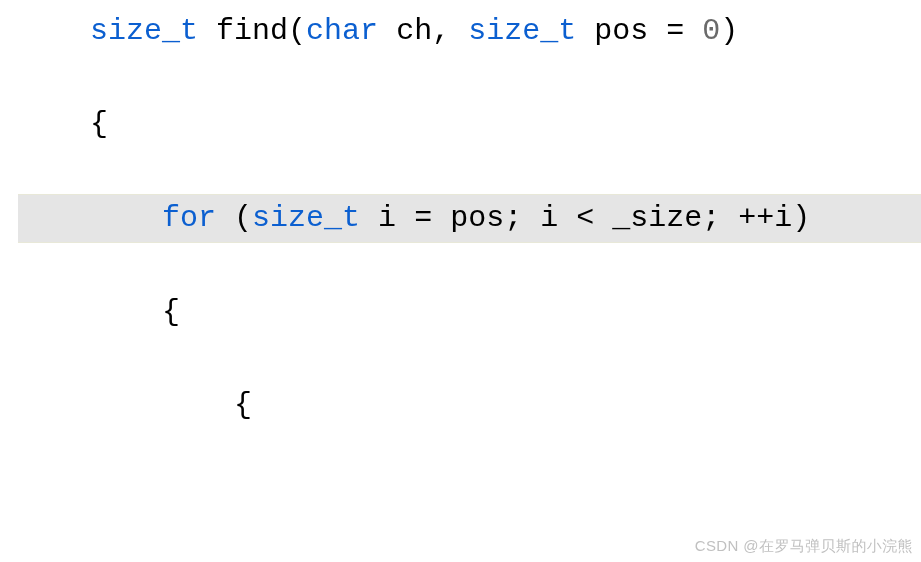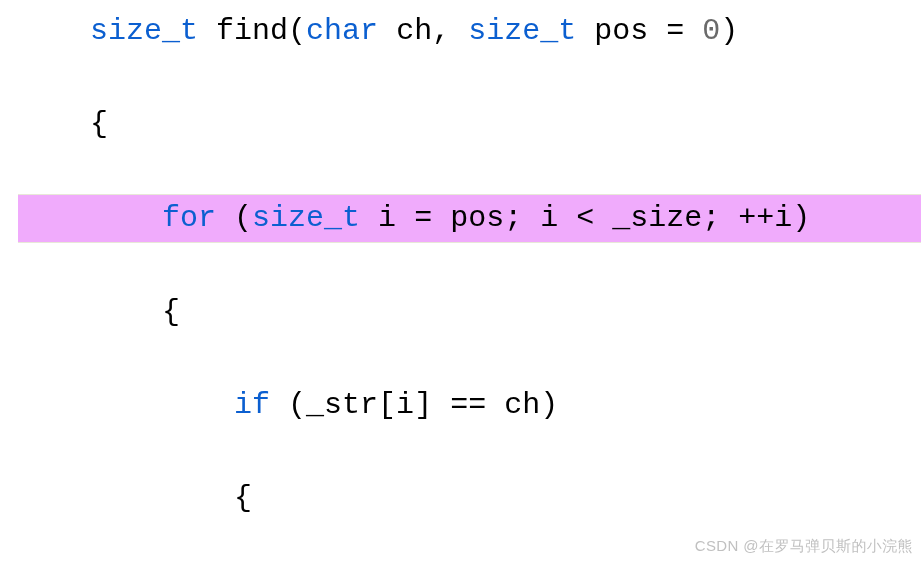--- a/index.html
+++ b/index.html
@@ -15,21 +15,21 @@
     font-size: 30px;
     line-height: 1.55;
     padding: 8px 0 0 18px;
     white-space: pre;
     color: #000000;
   }
   .code-line {
     display: block;
   }
   .highlight-line {
-    background: #f0abfc;
+    background: #e5e5e5;
     border-top: 1px solid #e8e8d8;
     border-bottom: 1px solid #e8e8d8;
   }
   .kw-type   { color: #0b5fd0; }       
   .kw-ctrl   { color: #0b5fd0; }                            
   .ident     { color: #000000; }
   .num       { color: #6a6a6a; }
   .punct     { color: #000000; }
   .watermark {
     position: absolute;
@@ -41,21 +41,20 @@
     letter-spacing: 0.4px;
   }
 </style>
 </head>
 <body>
 
 <div class="code-block" id="code-root"><span class="code-line">    <span class="kw-type">size_t</span><span class="punct"> </span><span class="ident">find</span><span class="punct">(</span><span class="kw-type">char</span><span class="punct"> </span><span class="ident">ch</span><span class="punct">, </span><span class="kw-type">size_t</span><span class="punct"> </span><span class="ident">pos</span><span class="punct"> = </span><span class="num">0</span><span class="punct">)</span></span>
 <span class="code-line">    <span class="punct">{</span></span>
 <span class="code-line highlight-line">        <span class="kw-ctrl">for</span><span class="punct"> (</span><span class="kw-type">size_t</span><span class="punct"> </span><span class="ident">i</span><span class="punct"> = </span><span class="ident">pos</span><span class="punct">; </span><span class="ident">i</span><span class="punct"> &lt; </span><span class="ident">_size</span><span class="punct">; ++</span><span class="ident">i</span><span class="punct">)</span></span>
 <span class="code-line">        <span class="punct">{</span></span>
-<span class="code-line">            <span class="kw-ctrl">if</span><span class="punct"> (</span><span class="ident">_str</span><span class="punct">[</span><span class="ident">i</span><span class="punct">] == </span><span class="ident">ch</span><span class="punct">)</span></span>
 <span class="code-line">            <span class="punct">{</span></span>
 
 
 
 
 
 
 </div>
 <div class="watermark">CSDN @在罗马弹贝斯的小浣熊</div>
 

